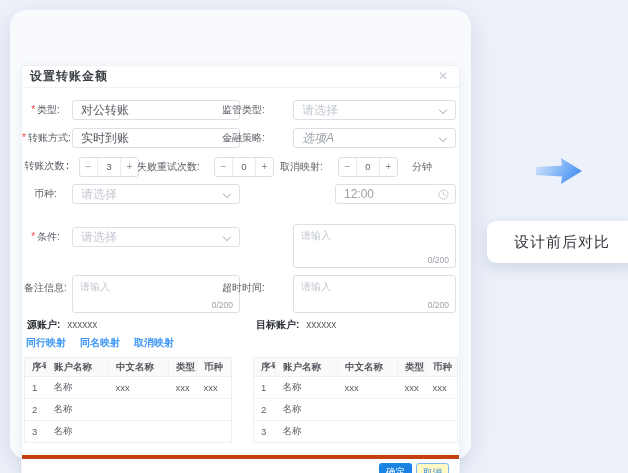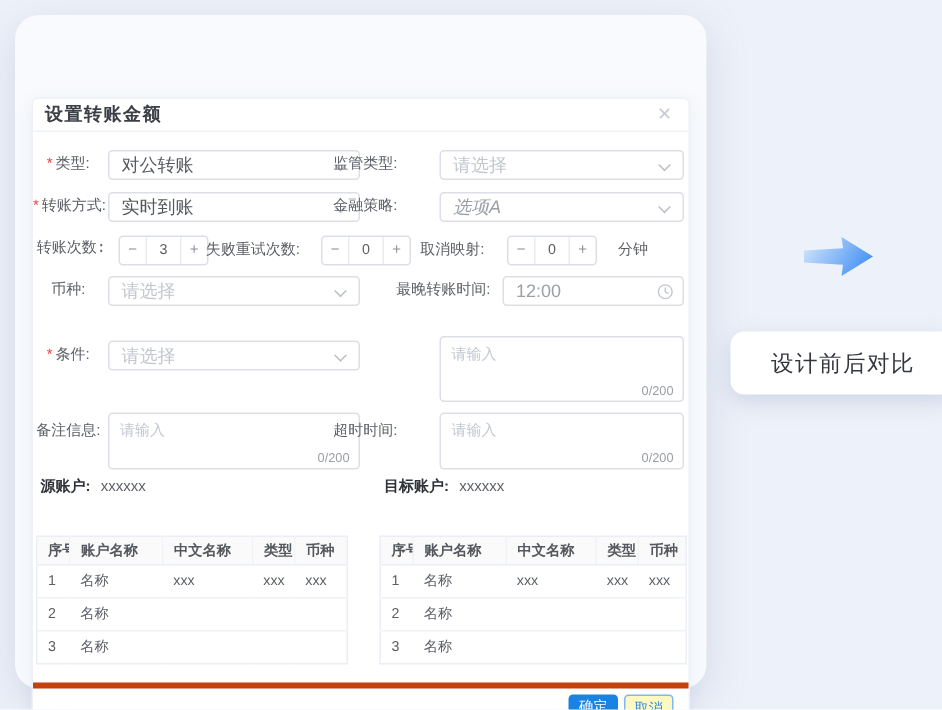--- a/index.html
+++ b/index.html
@@ -118,21 +118,20 @@
     <div class="row-label" style="left:248px;width:63px;top:91px;">取消映射:</div>
     <div class="stepper" style="left:316px;top:91px;">
       <div class="st-btn">−</div>
       <div class="st-val">0</div>
       <div class="st-btn">+</div>
     </div>
     <div class="unit" style="left:390px;top:91px;">分钟</div>
 
     <div class="row-label" style="left:0;width:47px;top:118px;">币种:</div>
     <div class="ctl" style="left:50px;width:168px;top:118px;"><span class="ph">请选择</span><i class="chev"></i></div>
-    <div class="row-label" style="left:236px;width:75px;top:118px;">最晚转账时间:</div>
     <div class="ctl" style="left:313px;width:121px;top:118px;">
       <span class="muted">12:00</span>
       <svg class="clock-svg" width="11" height="11" viewBox="0 0 12 12">
           <circle cx="6" cy="6" r="5" fill="none" stroke="#c3c7cf" stroke-width="1"></circle>
           <path d="M6 3.2 V6 L8 7.2" fill="none" stroke="#c3c7cf" stroke-width="1" stroke-linecap="round"></path>
         </svg>
     </div>
 
     <div class="row-label" style="left:0;width:47px;top:161px;"><span class="req">*</span><span>条件:</span></div>
     <div class="ctl" style="left:50px;width:168px;top:161px;"><span class="ph">请选择</span><i class="chev"></i></div>
@@ -154,20 +153,25 @@
 
     <div class="acct-line" style="left:5px;top:252px;">
       <span class="acct-label">源账户:</span>
       <span class="acct-value">xxxxxx</span>
     </div>
     <div class="acct-line" style="left:234px;top:252px;">
       <span class="acct-label">目标账户:</span>
       <span class="acct-value">xxxxxx</span>
     </div>
 
+    <div class="links" style="left:4px;top:270px;">
+      <span class="map-link">同行映射</span>
+      <span class="map-link">同名映射</span>
+      <span class="map-link">取消映射</span>
+    </div>
 
     <div class="tbl-wrap" style="left:2px;top:291px;width:207px;">
         <table class="acct-table">
           <colgroup>
             <col style="width: 22px;">
             <col style="width: 62px;">
             <col style="width: 60px;">
             <col style="width: 28px;">
             <col style="width: 35px;">
           </colgroup>

